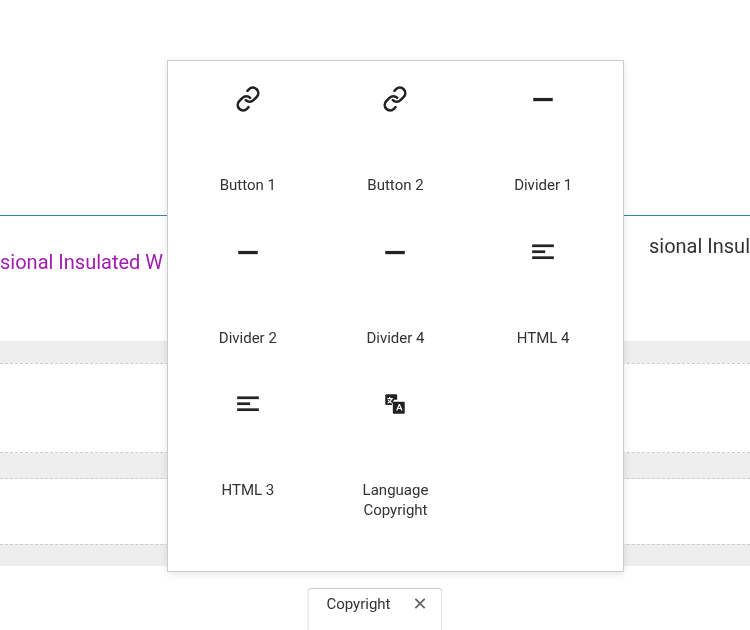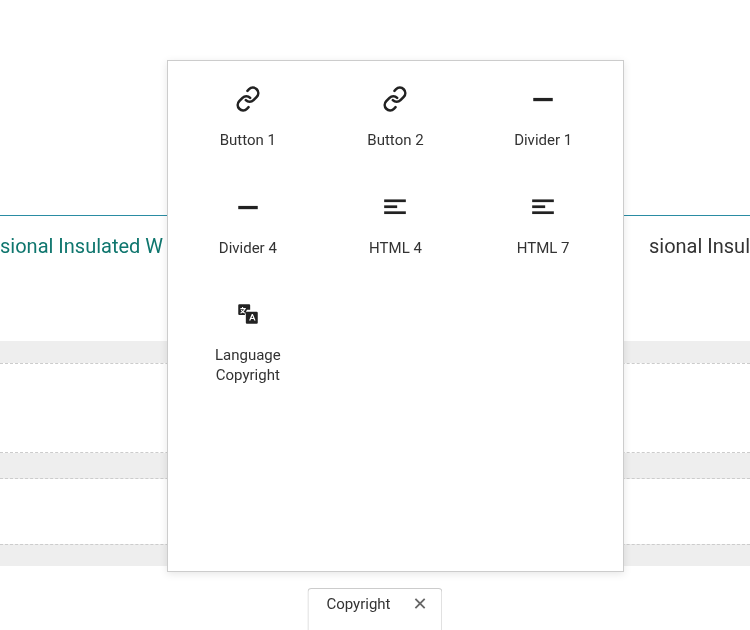--- a/index.html
+++ b/index.html
@@ -19,23 +19,23 @@
       position: absolute;
       left: 0;
       right: 0;
       top: 215px;
       height: 1px;
       background: #2a8ca3;
     }
     .bg-text-left {
       position: absolute;
       left: 0;
-      top: 234px;
+      top: 250px;
       font-size: 20px;
-      color: #0f766e;
+      color: #a21caf;
       white-space: nowrap;
     }
     .bg-text-right {
       position: absolute;
       right: 0;
       top: 234px;
       font-size: 20px;
       color: #333;
       white-space: nowrap;
     }
@@ -116,20 +116,21 @@
       display: flex;
       align-items: center;
       justify-content: center;
       color: #222;
     }
     .grid-item .label {
       font-size: 15px;
       color: #333;
       line-height: 1.3;
       max-width: 100px;
+      margin-top: 45px;
     }
     .dropdown-inner::-webkit-scrollbar {
       width: 16px;
     }
     .dropdown-inner::-webkit-scrollbar-track {
       background: #f0f0f0;
     }
     .dropdown-inner::-webkit-scrollbar-thumb {
       background: #c0c0c0;
     }
@@ -207,20 +208,28 @@
 
       <div class="grid-item">
         <span class="icon">
           <svg width="26" height="26" viewBox="0 0 24 24" fill="currentColor">
               <rect x="3" y="11" width="18" height="3"></rect>
             </svg>
         </span>
         <span class="label">Divider 1</span>
       </div>
 
+      <div class="grid-item">
+        <span class="icon">
+          <svg width="26" height="26" viewBox="0 0 24 24" fill="currentColor">
+              <rect x="3" y="11" width="18" height="3"></rect>
+            </svg>
+        </span>
+        <span class="label">Divider 2</span>
+      </div>
 
       <div class="grid-item">
         <span class="icon">
           <svg width="26" height="26" viewBox="0 0 24 24" fill="currentColor">
               <rect x="3" y="11" width="18" height="3"></rect>
             </svg>
         </span>
         <span class="label">Divider 4</span>
       </div>
 
@@ -236,21 +245,21 @@
       </div>
 
       <div class="grid-item">
         <span class="icon">
           <svg width="26" height="26" viewBox="0 0 24 24" fill="currentColor">
               <rect x="2" y="5" width="20" height="2.5"></rect>
               <rect x="2" y="10.5" width="12" height="2.5"></rect>
               <rect x="2" y="16" width="20" height="2.5"></rect>
             </svg>
         </span>
-        <span class="label">HTML 7</span>
+        <span class="label">HTML 3</span>
       </div>
 
       <div class="grid-item">
         <span class="icon">
           <svg width="26" height="26" viewBox="0 0 24 24" fill="currentColor">
               <path d="M4 3h9a1 1 0 0 1 1 1v4h-3l-2 5H4a1 1 0 0 1-1-1V4a1 1 0 0 1 1-1zm3.5 2.5h-1v1H5v1h3.2c-.2.6-.6 1.2-1.1 1.7-.3-.3-.6-.6-.8-1h-1c.3.7.7 1.2 1.1 1.7-.5.3-1 .5-1.4.6v1c.8-.2 1.5-.5 2.2-1 .6.5 1.3.8 2 1v-1c-.4-.1-.9-.3-1.3-.6.7-.8 1.2-1.7 1.4-2.4H10v-1H7.5v-1zM11 10h9a1 1 0 0 1 1 1v9a1 1 0 0 1-1 1h-9a1 1 0 0 1-1-1v-9a1 1 0 0 1 1-1zm4.5 2l-2.5 6h1.3l.5-1.3h2.4l.5 1.3h1.3l-2.5-6h-1zm.5 1.5l.8 2.2h-1.6l.8-2.2z"></path>
             </svg>
         </span>
         <span class="label">Language Copyright</span>
       </div>

